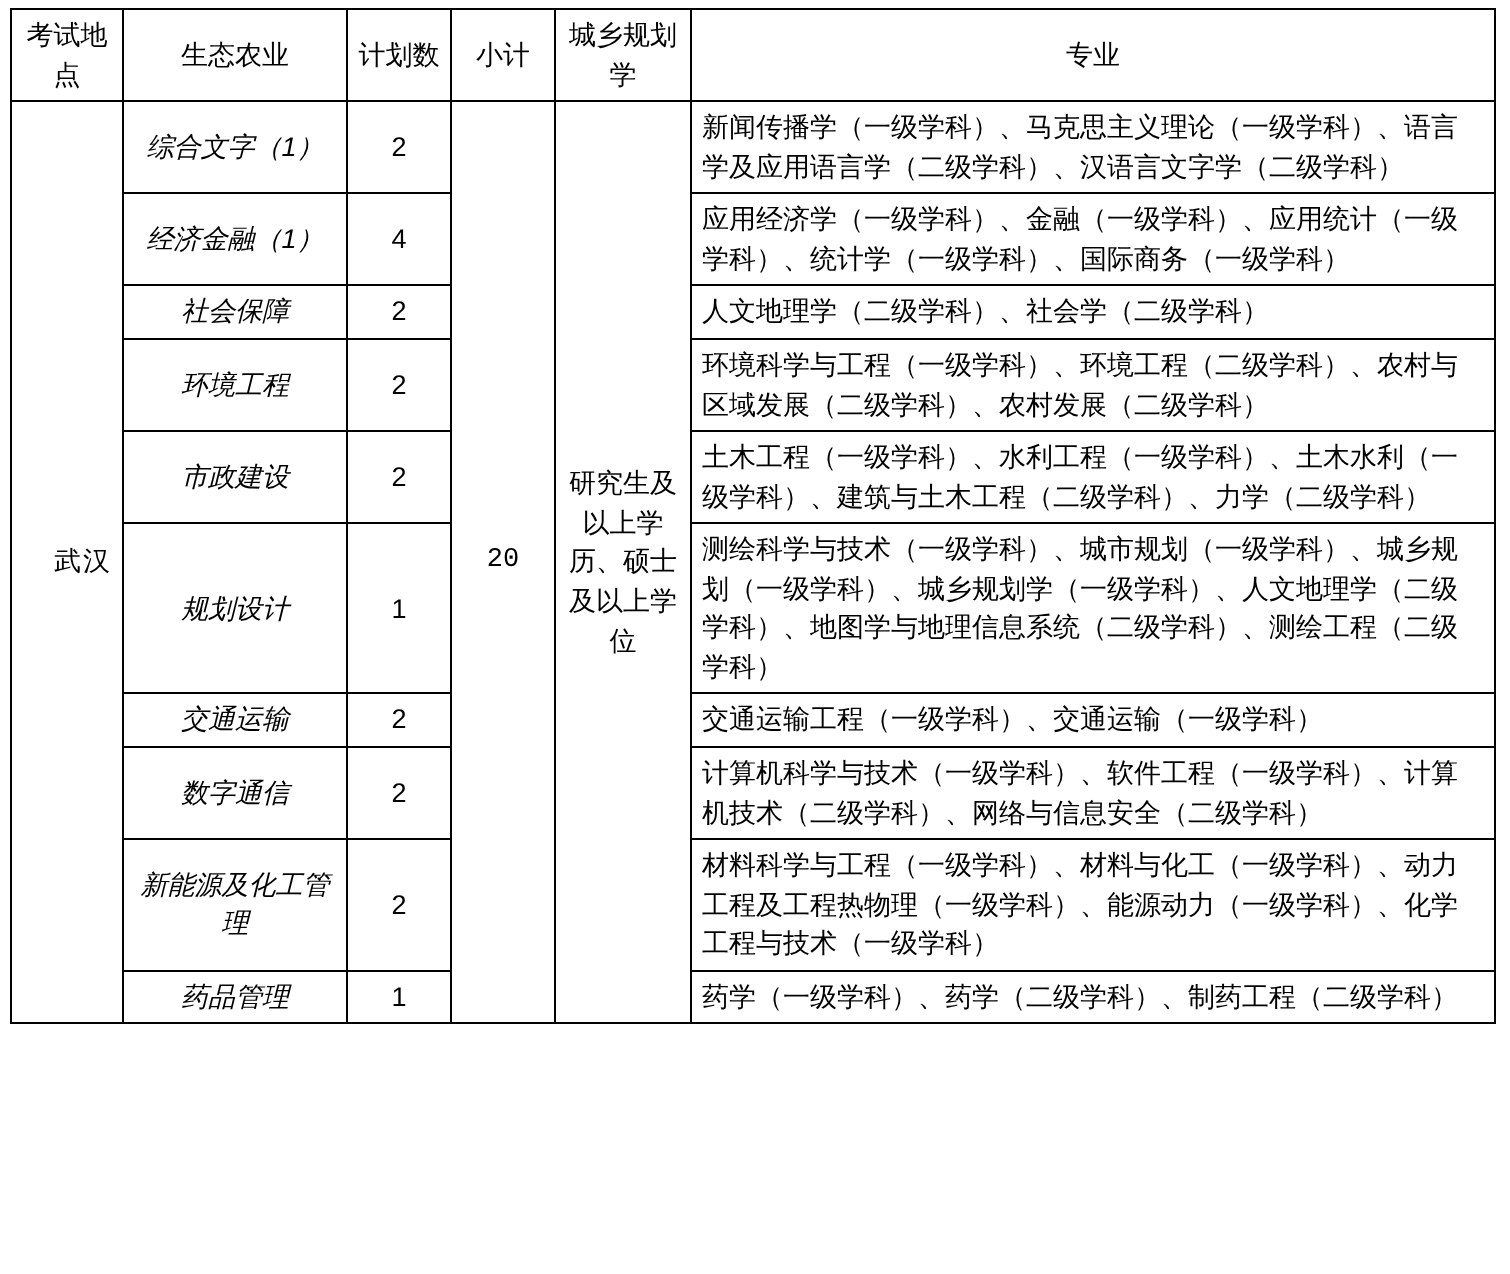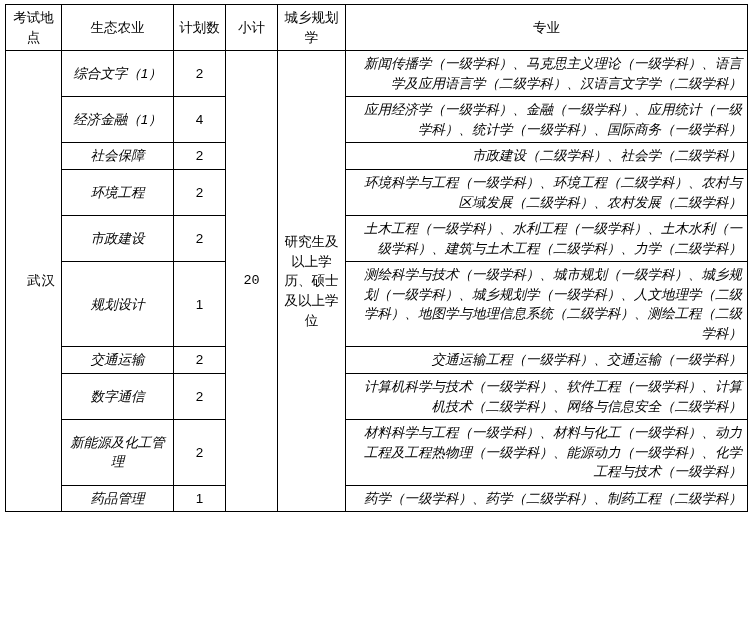--- a/index.html
+++ b/index.html
@@ -42,25 +42,24 @@
   }
   td.center {
     text-align: center;
   }
   td.post {
     text-align: center;
     font-size: 13.5px;
     font-style: italic;
   }
   td.major {
-    text-align: right;
+    text-align: left;
     font-size: 13.5px;
     line-height: 1.5;
     padding: 5px 6px;
-    font-style: italic;
   }
   td.location {
     text-align: right;
     font-size: 14px;
     letter-spacing: 1px;
   }
   td.edu {
     text-align: center;
     font-size: 13.5px;
     line-height: 1.5;
@@ -111,21 +110,21 @@
         <td class="major">新闻传播学（一级学科）、马克思主义理论（一级学科）、语言学及应用语言学（二级学科）、汉语言文字学（二级学科）</td>
       </tr>
       <tr>
         <td class="post">经济金融（1）</td>
         <td class="center">4</td>
         <td class="major">应用经济学（一级学科）、金融（一级学科）、应用统计（一级学科）、统计学（一级学科）、国际商务（一级学科）</td>
       </tr>
       <tr>
         <td class="post">社会保障</td>
         <td class="center">2</td>
-        <td class="major">市政建设（二级学科）、社会学（二级学科）</td>
+        <td class="major">人文地理学（二级学科）、社会学（二级学科）</td>
       </tr>
       <tr>
         <td class="post">环境工程</td>
         <td class="center">2</td>
         <td class="major">环境科学与工程（一级学科）、环境工程（二级学科）、农村与区域发展（二级学科）、农村发展（二级学科）</td>
       </tr>
       <tr>
         <td class="post">市政建设</td>
         <td class="center">2</td>
         <td class="major">土木工程（一级学科）、水利工程（一级学科）、土木水利（一级学科）、建筑与土木工程（二级学科）、力学（二级学科）</td>

